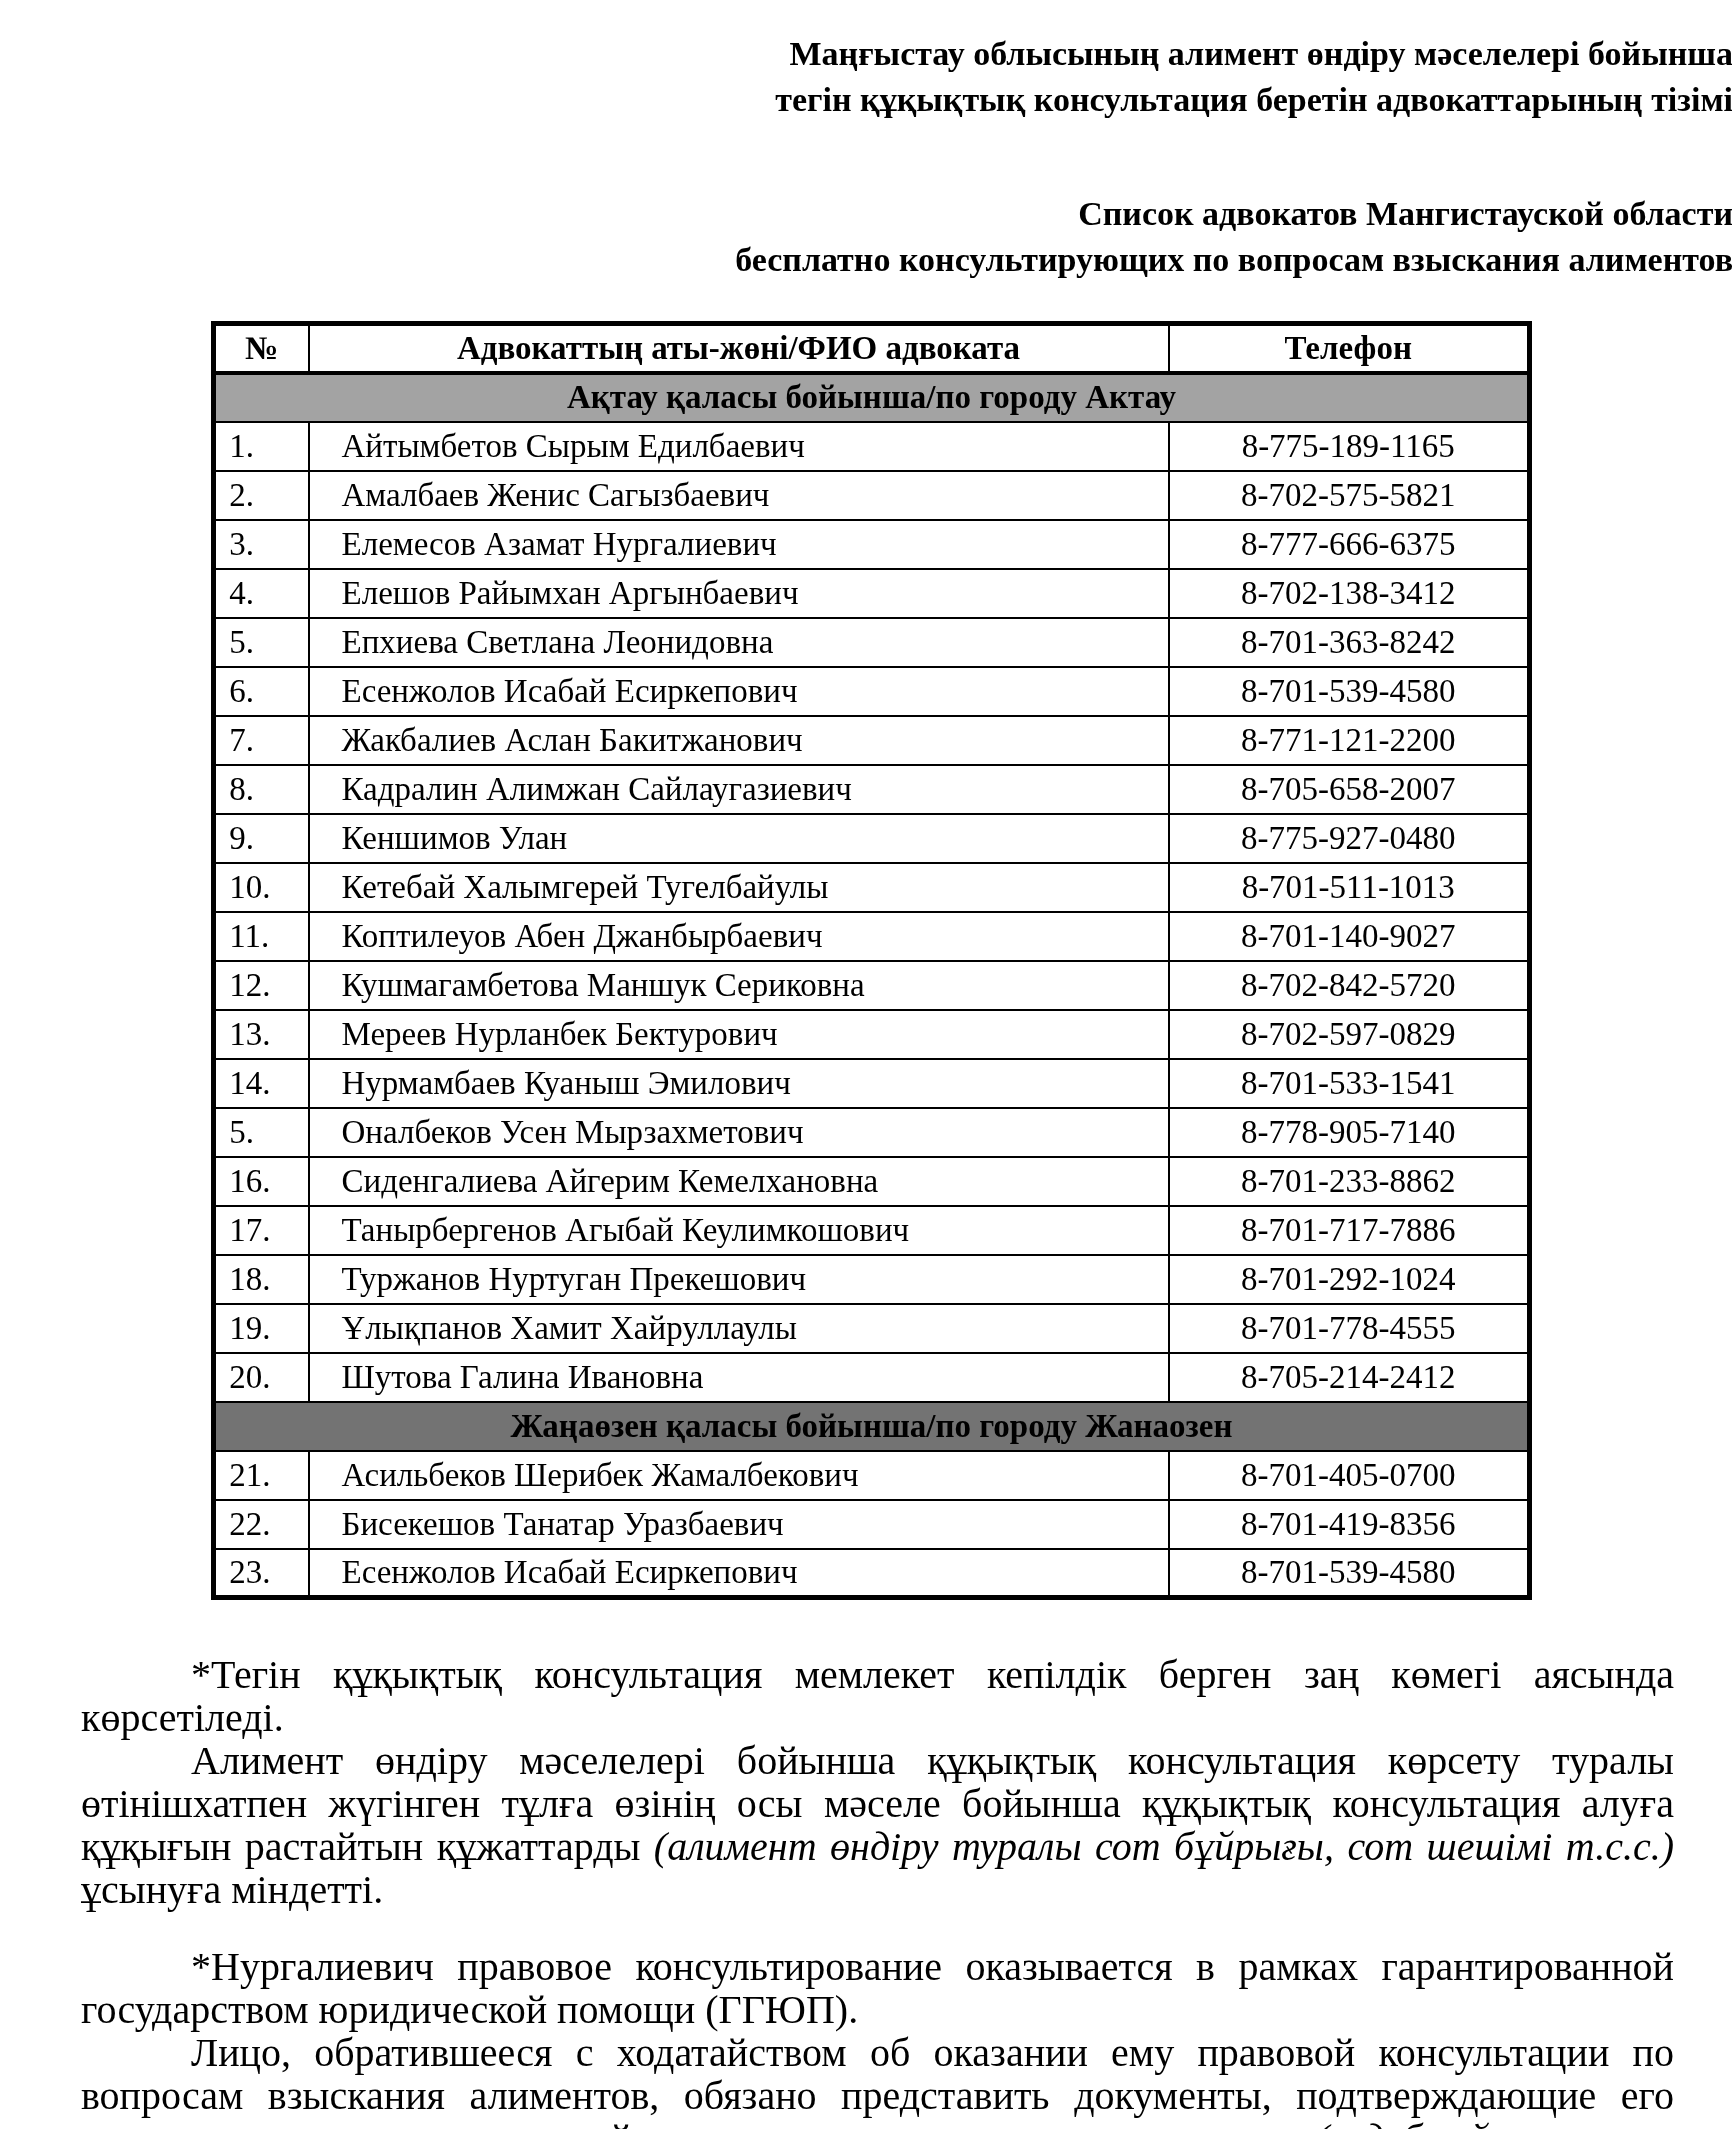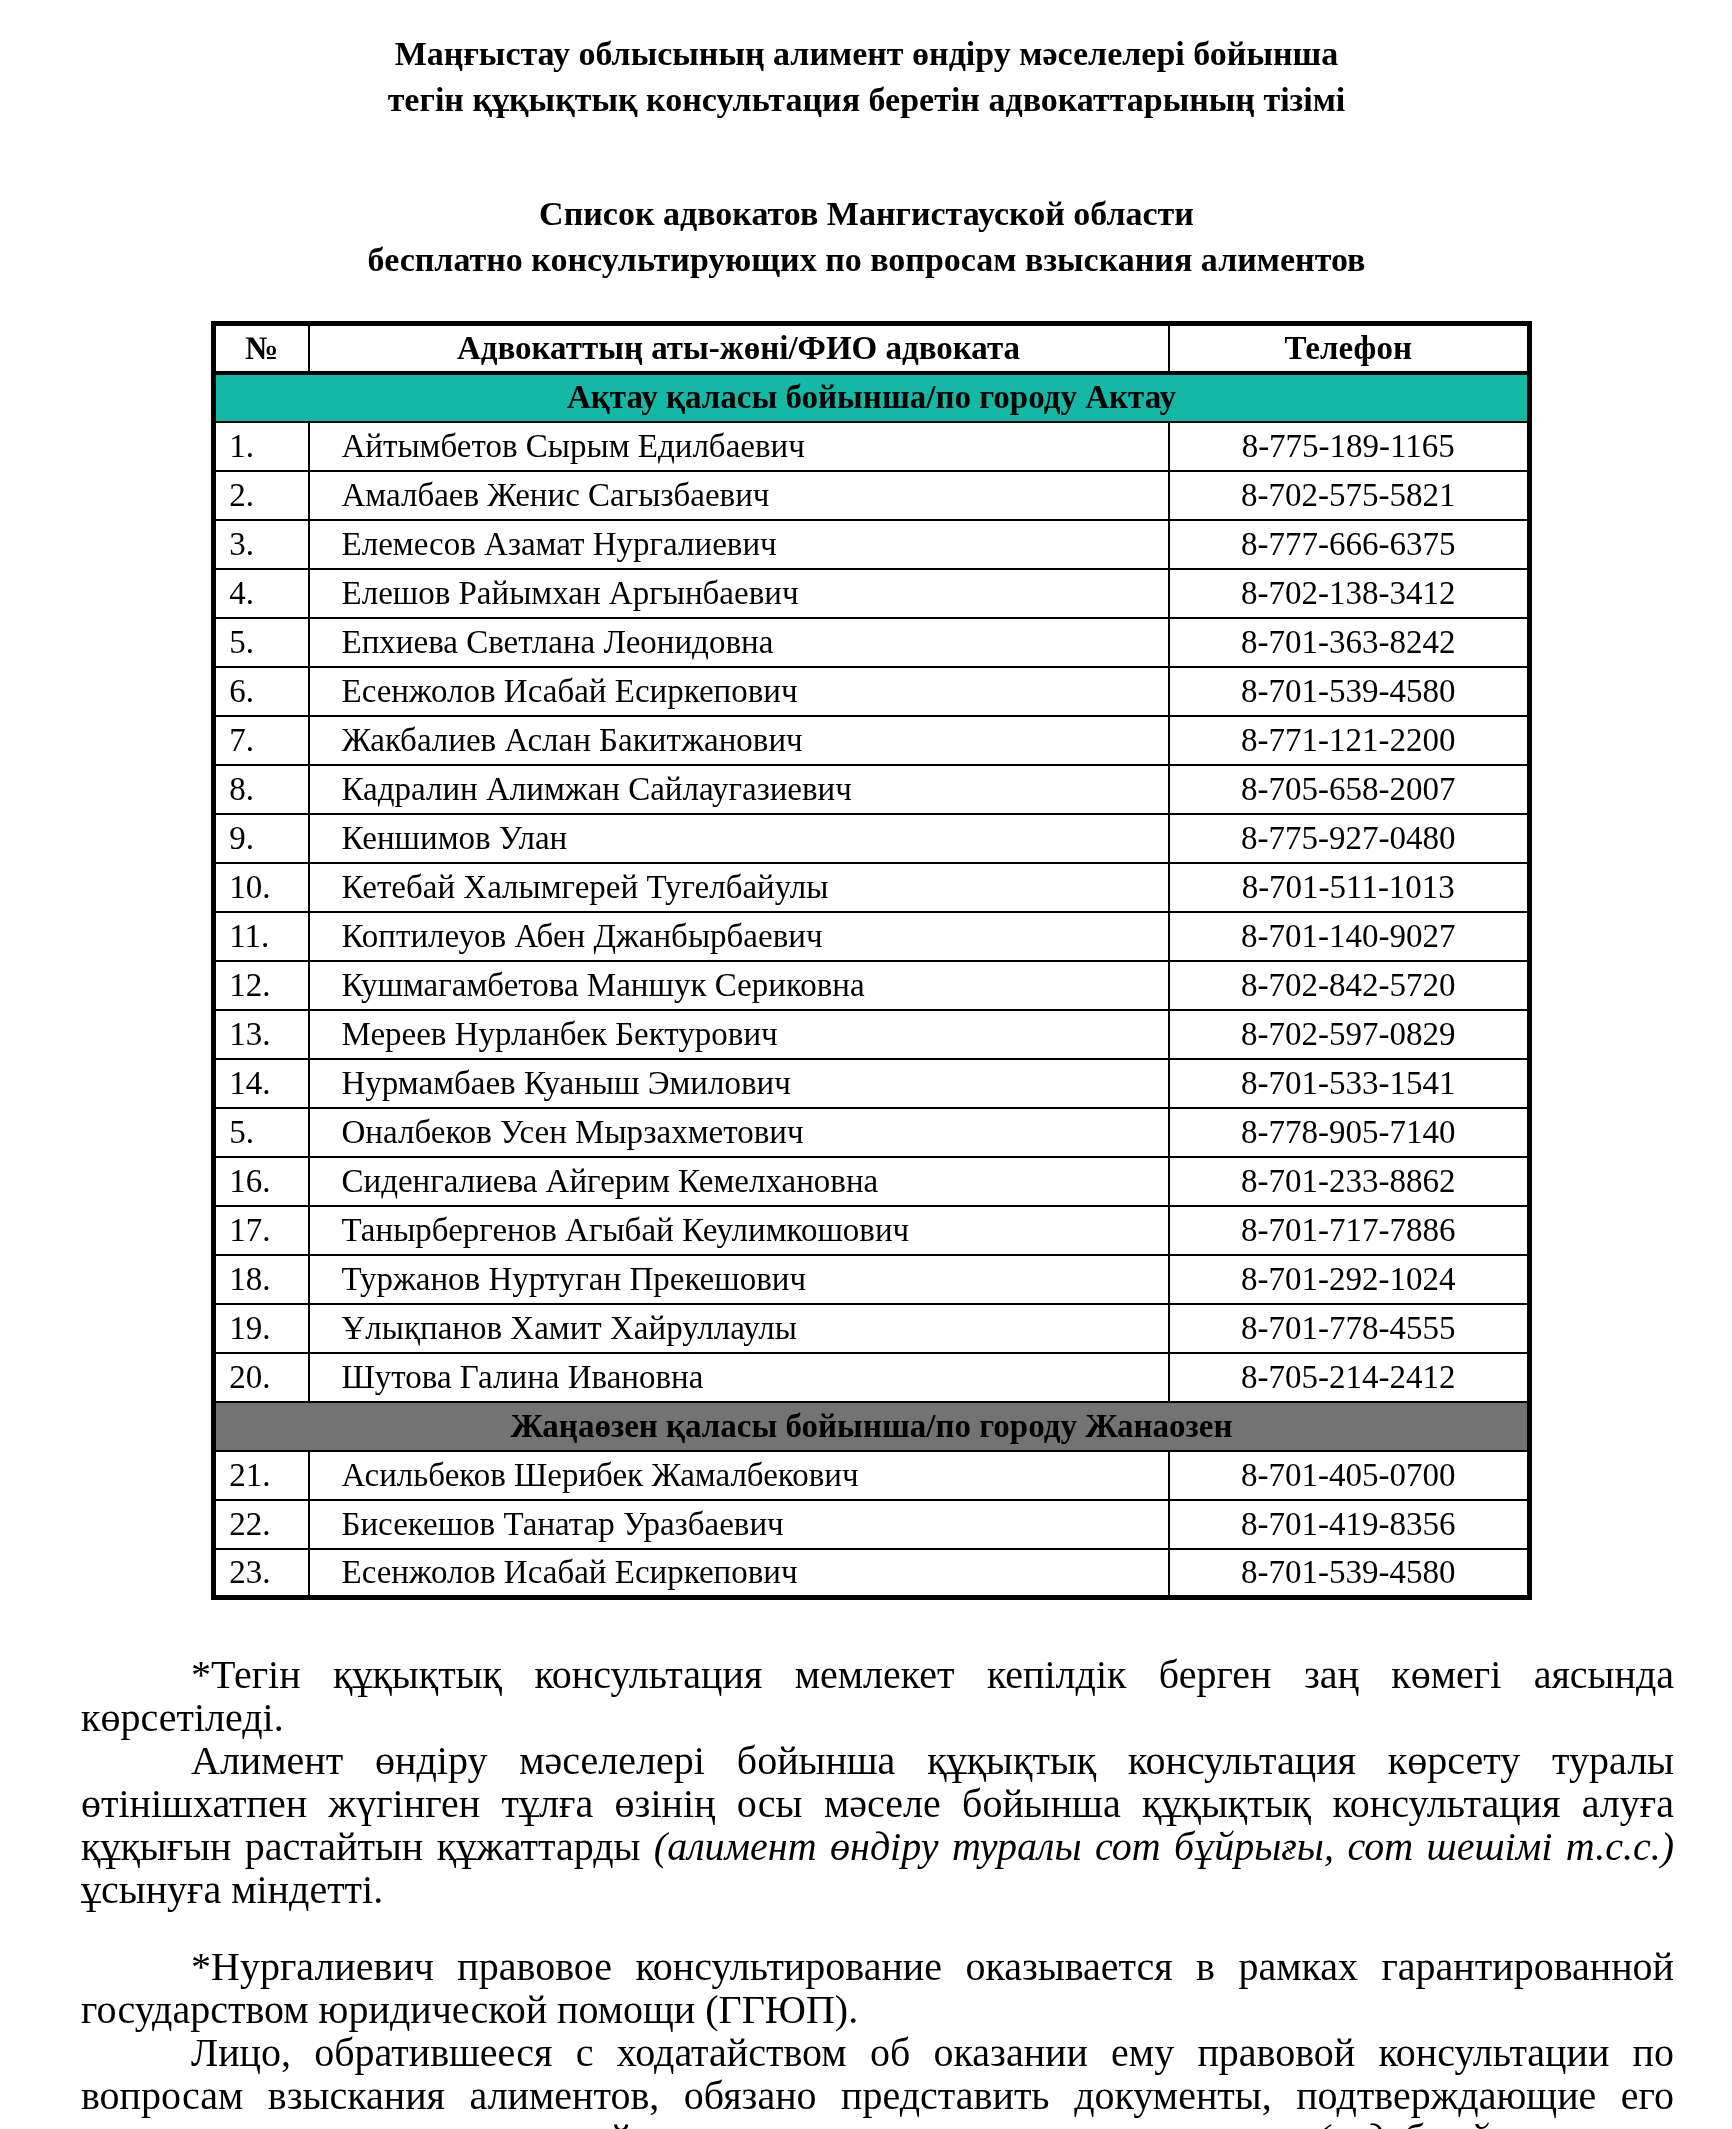--- a/index.html
+++ b/index.html
@@ -7,21 +7,21 @@
     width: 1733px;
     background: #ffffff;
     font-family: "Liberation Serif", "DejaVu Serif", serif;
     color: #000000;
   }
   body { height: 2129px; overflow: hidden; position: relative; }
 
   .doc { padding-top: 31px; }
 
   .title-block {
-    text-align: center;
+    text-align: right;
     font-weight: bold;
     font-size: 34px;
     line-height: 46px;
   }
   .title-block.ru { margin-top: 68px; }
 
   table.lawyers {
     margin: 38px 0 0 211px;
     width: 1316px;
     border-collapse: collapse;
@@ -88,21 +88,21 @@
     </colgroup>
     <thead>
       <tr>
         <th>№</th>
         <th>Адвокаттың аты-жөні/ФИО адвоката</th>
         <th>Телефон</th>
       </tr>
     </thead>
     <tbody>
         <tr>
-          <td colspan="3" class="section-cell" style="background: #14b8a6;">Ақтау қаласы бойынша/по городу Актау</td>
+          <td colspan="3" class="section-cell" style="background: #a3a3a3;">Ақтау қаласы бойынша/по городу Актау</td>
         </tr>
         <tr>
           <td class="num">1.</td>
           <td class="name">Айтымбетов Сырым Едилбаевич</td>
           <td class="phone">8-775-189-1165</td>
         </tr>
         <tr>
           <td class="num">2.</td>
           <td class="name">Амалбаев Женис Сагызбаевич</td>
           <td class="phone">8-702-575-5821</td>

